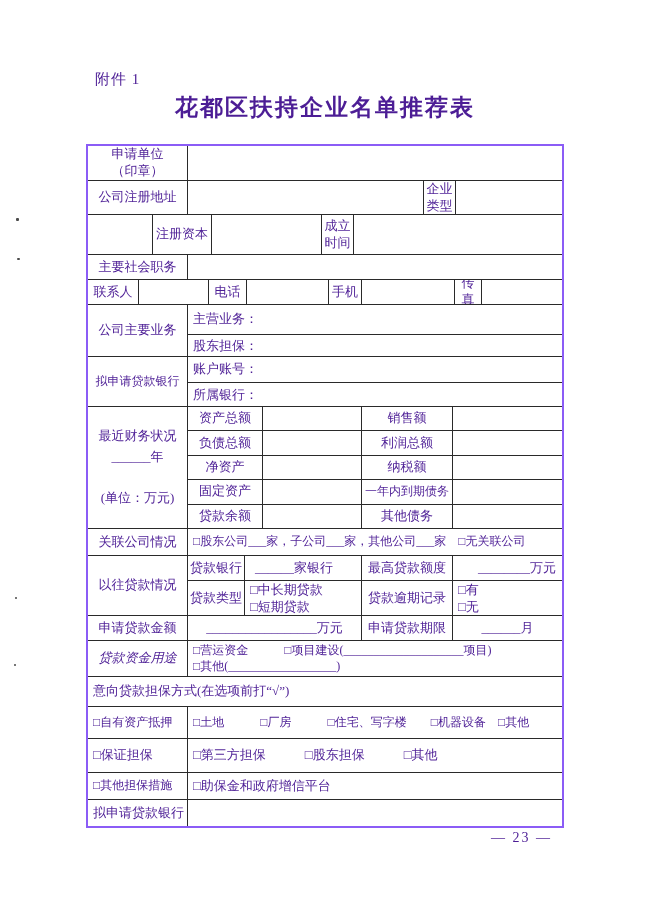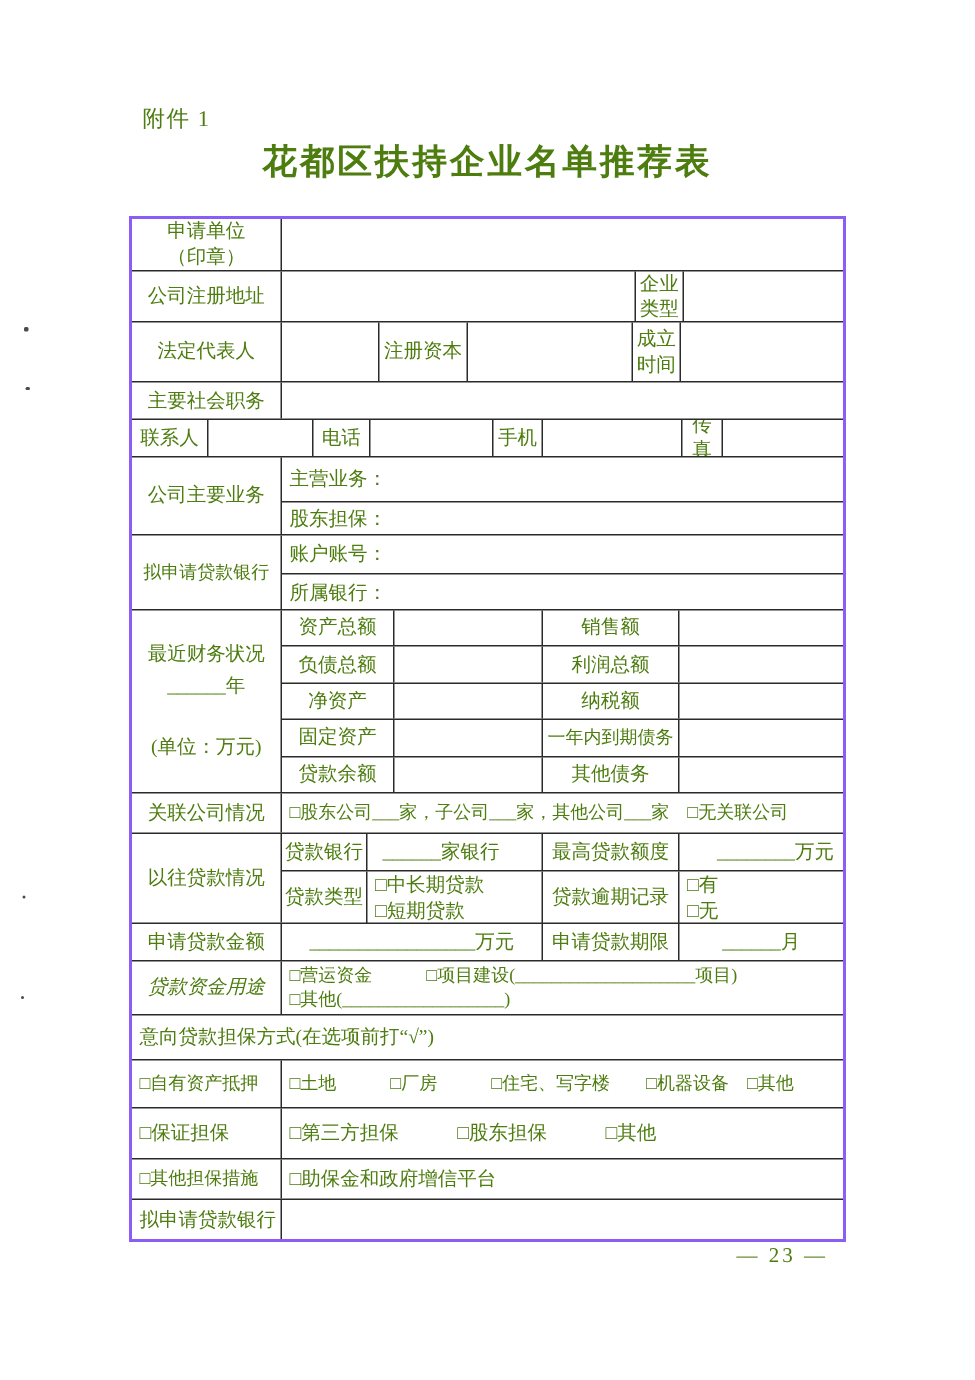--- a/index.html
+++ b/index.html
@@ -1,19 +1,19 @@
 <!DOCTYPE html>
 <html><head>
 <meta charset="utf-8">
 <style>
   html,body{margin:0;padding:0;}
   .page{
     position:relative; width:650px; height:920px; background:#ffffff;
     font-family:"Liberation Serif","DejaVu Serif",serif;
-    color:#4d7c0f; overflow:hidden;
+    color:#4c1d95; overflow:hidden;
   }
   .speck{position:absolute;background:#4a4a4a;border-radius:1px;}
   .attachment{position:absolute;left:95px;top:70px;font-size:15px;letter-spacing:1px;}
   .doc-title{position:absolute;left:0;right:0;top:92px;text-align:center;
     font-size:23px;font-weight:bold;letter-spacing:2px;}
   .page-num{position:absolute;top:830px;right:98px;font-size:14px;letter-spacing:2px;}
 
   .tbl{position:absolute;left:86px;top:144px;width:474px;border:2px solid #8b5cf6;
     background:#fff;display:flex;flex-direction:column;font-size:13px;line-height:1.3;}
   .trow{display:flex;border-bottom:1px solid #2a2a2a;box-sizing:border-box;align-items:stretch;}
@@ -54,21 +54,20 @@
 
     <div class="trow" style="height:34px;">
       <div class="c" style="width:100px;">公司注册地址</div>
       <div class="c fill"></div>
       <div class="c" style="width:32px;padding:1px 2px;">企业
 类型</div>
       <div class="c" style="width:106px;"></div>
     </div>
 
     <div class="trow" style="height:40px;">
-      <div class="c" style="width:100px;">法定代表人</div>
       <div class="c" style="width:65px;"></div>
       <div class="c" style="width:59px;">注册资本</div>
       <div class="c" style="width:110px;"></div>
       <div class="c" style="width:32px;padding:1px 2px;">成立
 时间</div>
       <div class="c fill"></div>
     </div>
 
     <div class="trow" style="height:25px;">
       <div class="c" style="width:100px;">主要社会职务</div>

